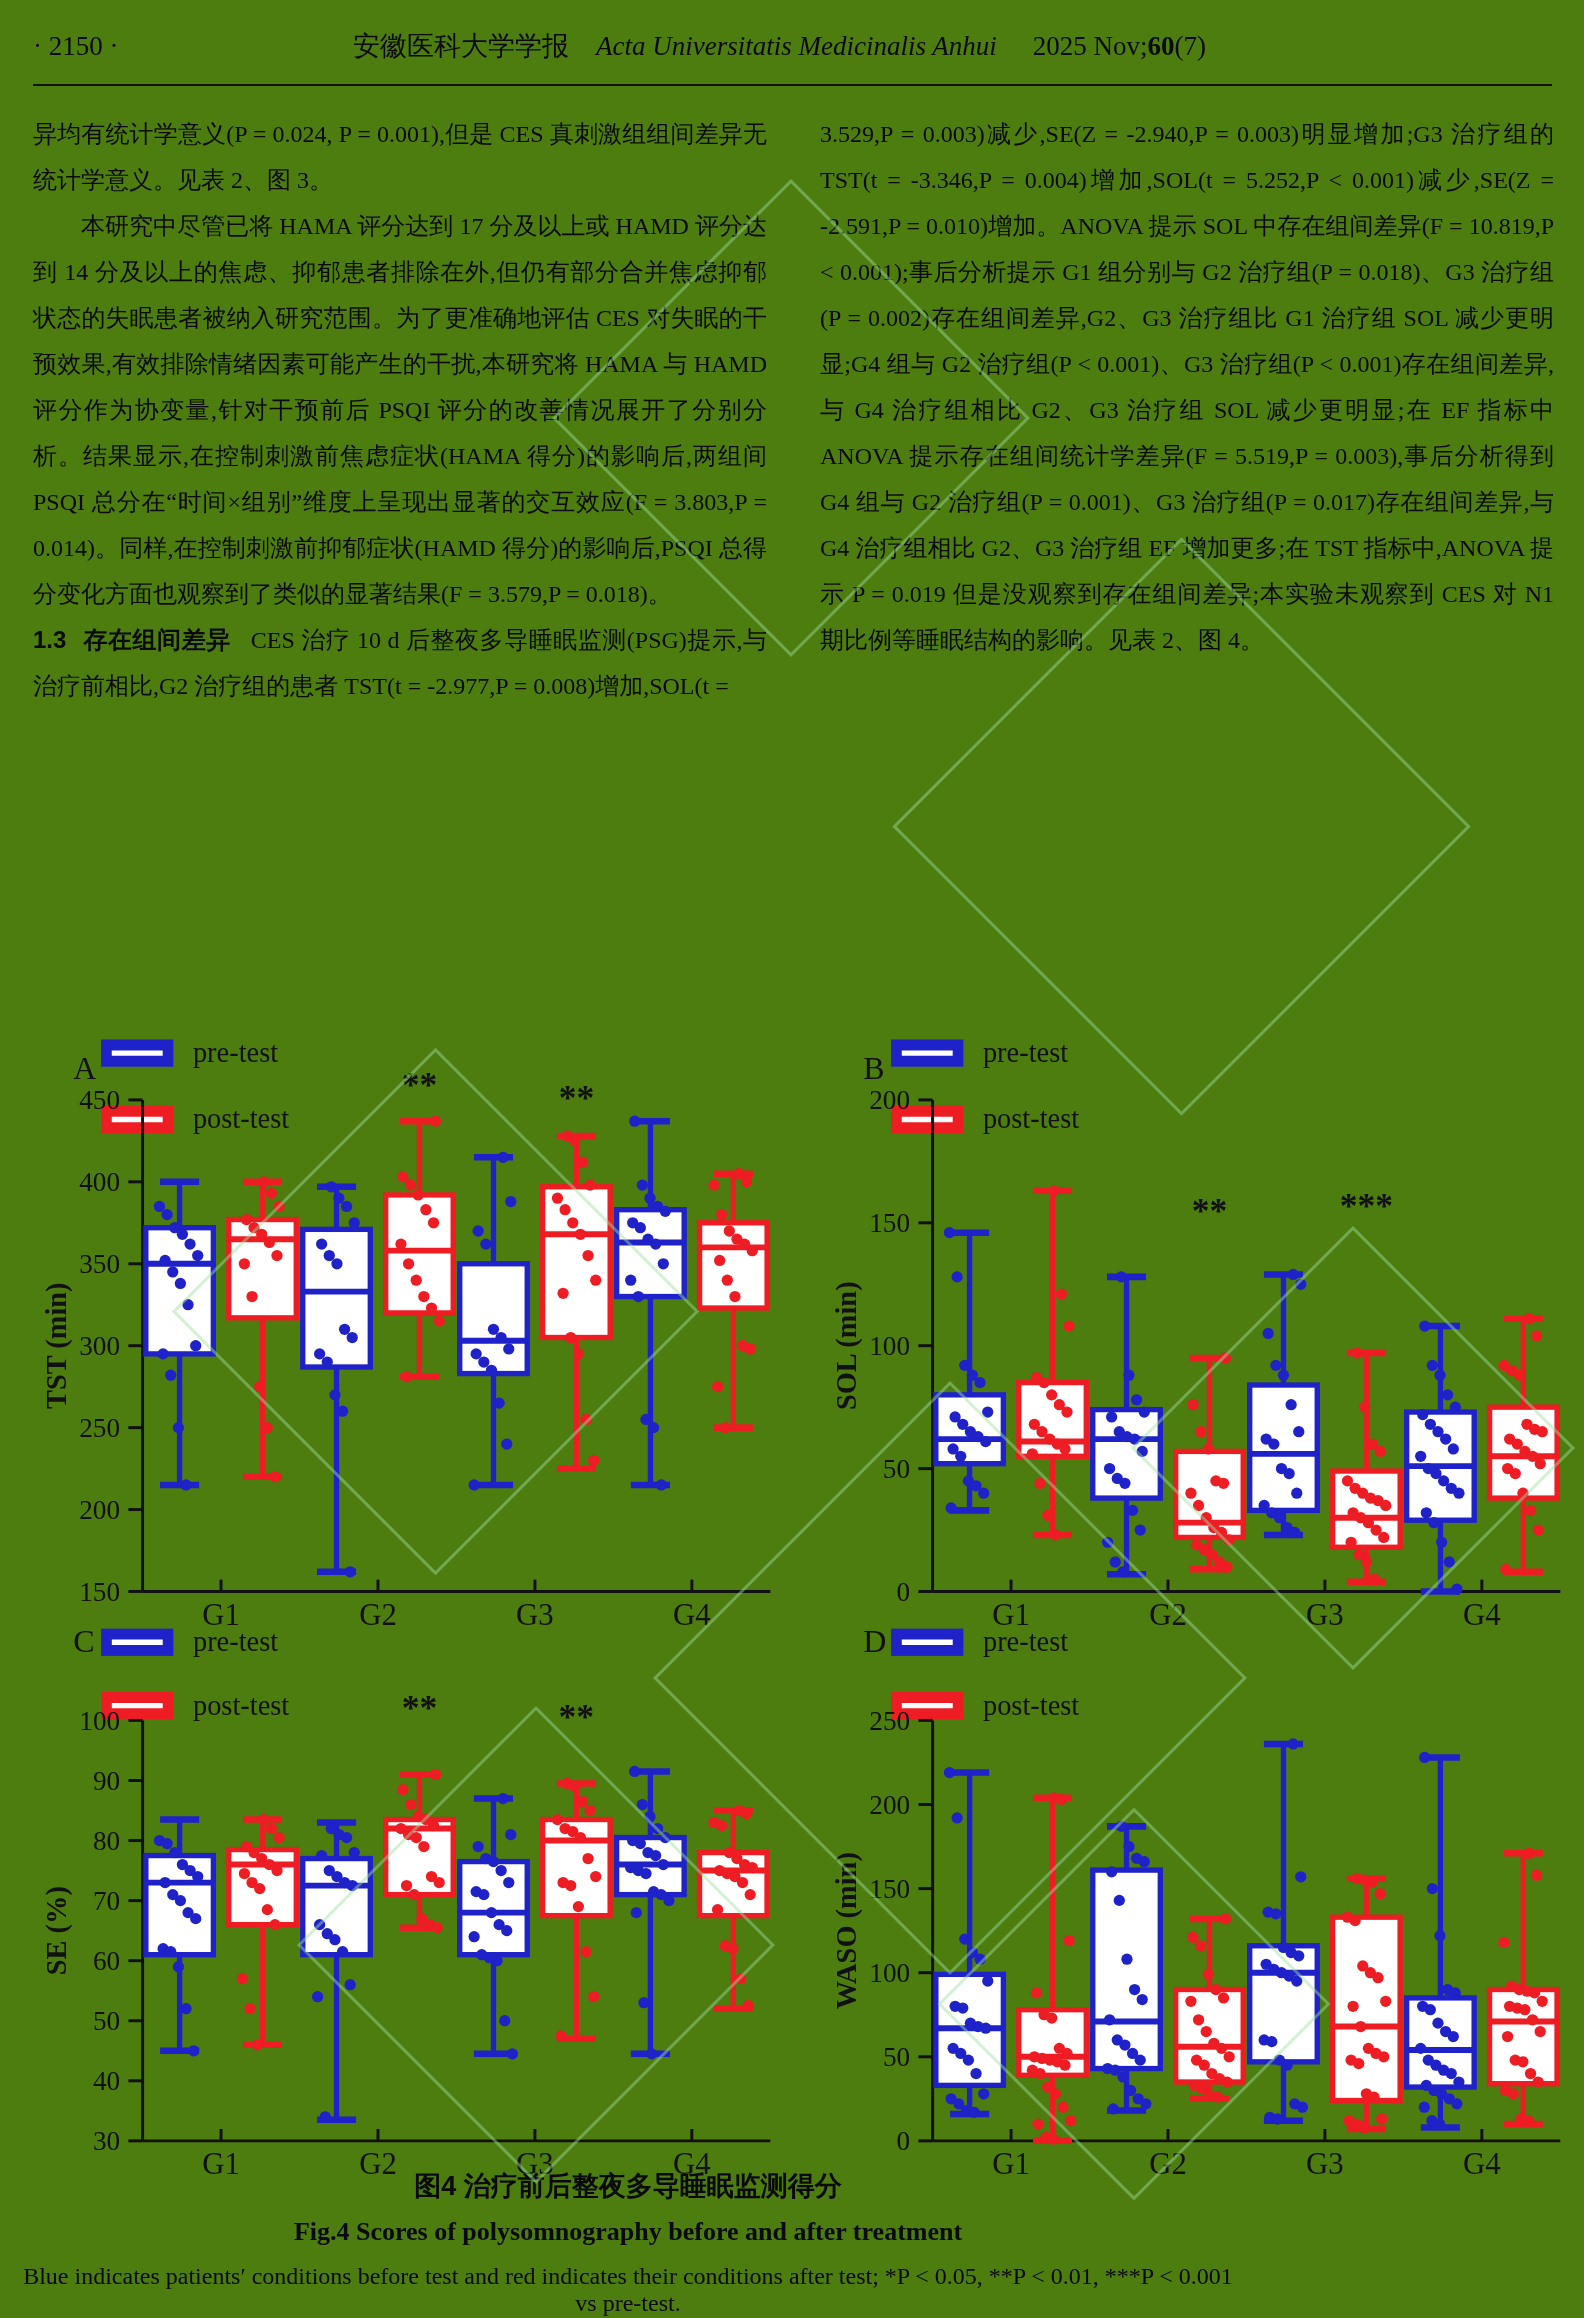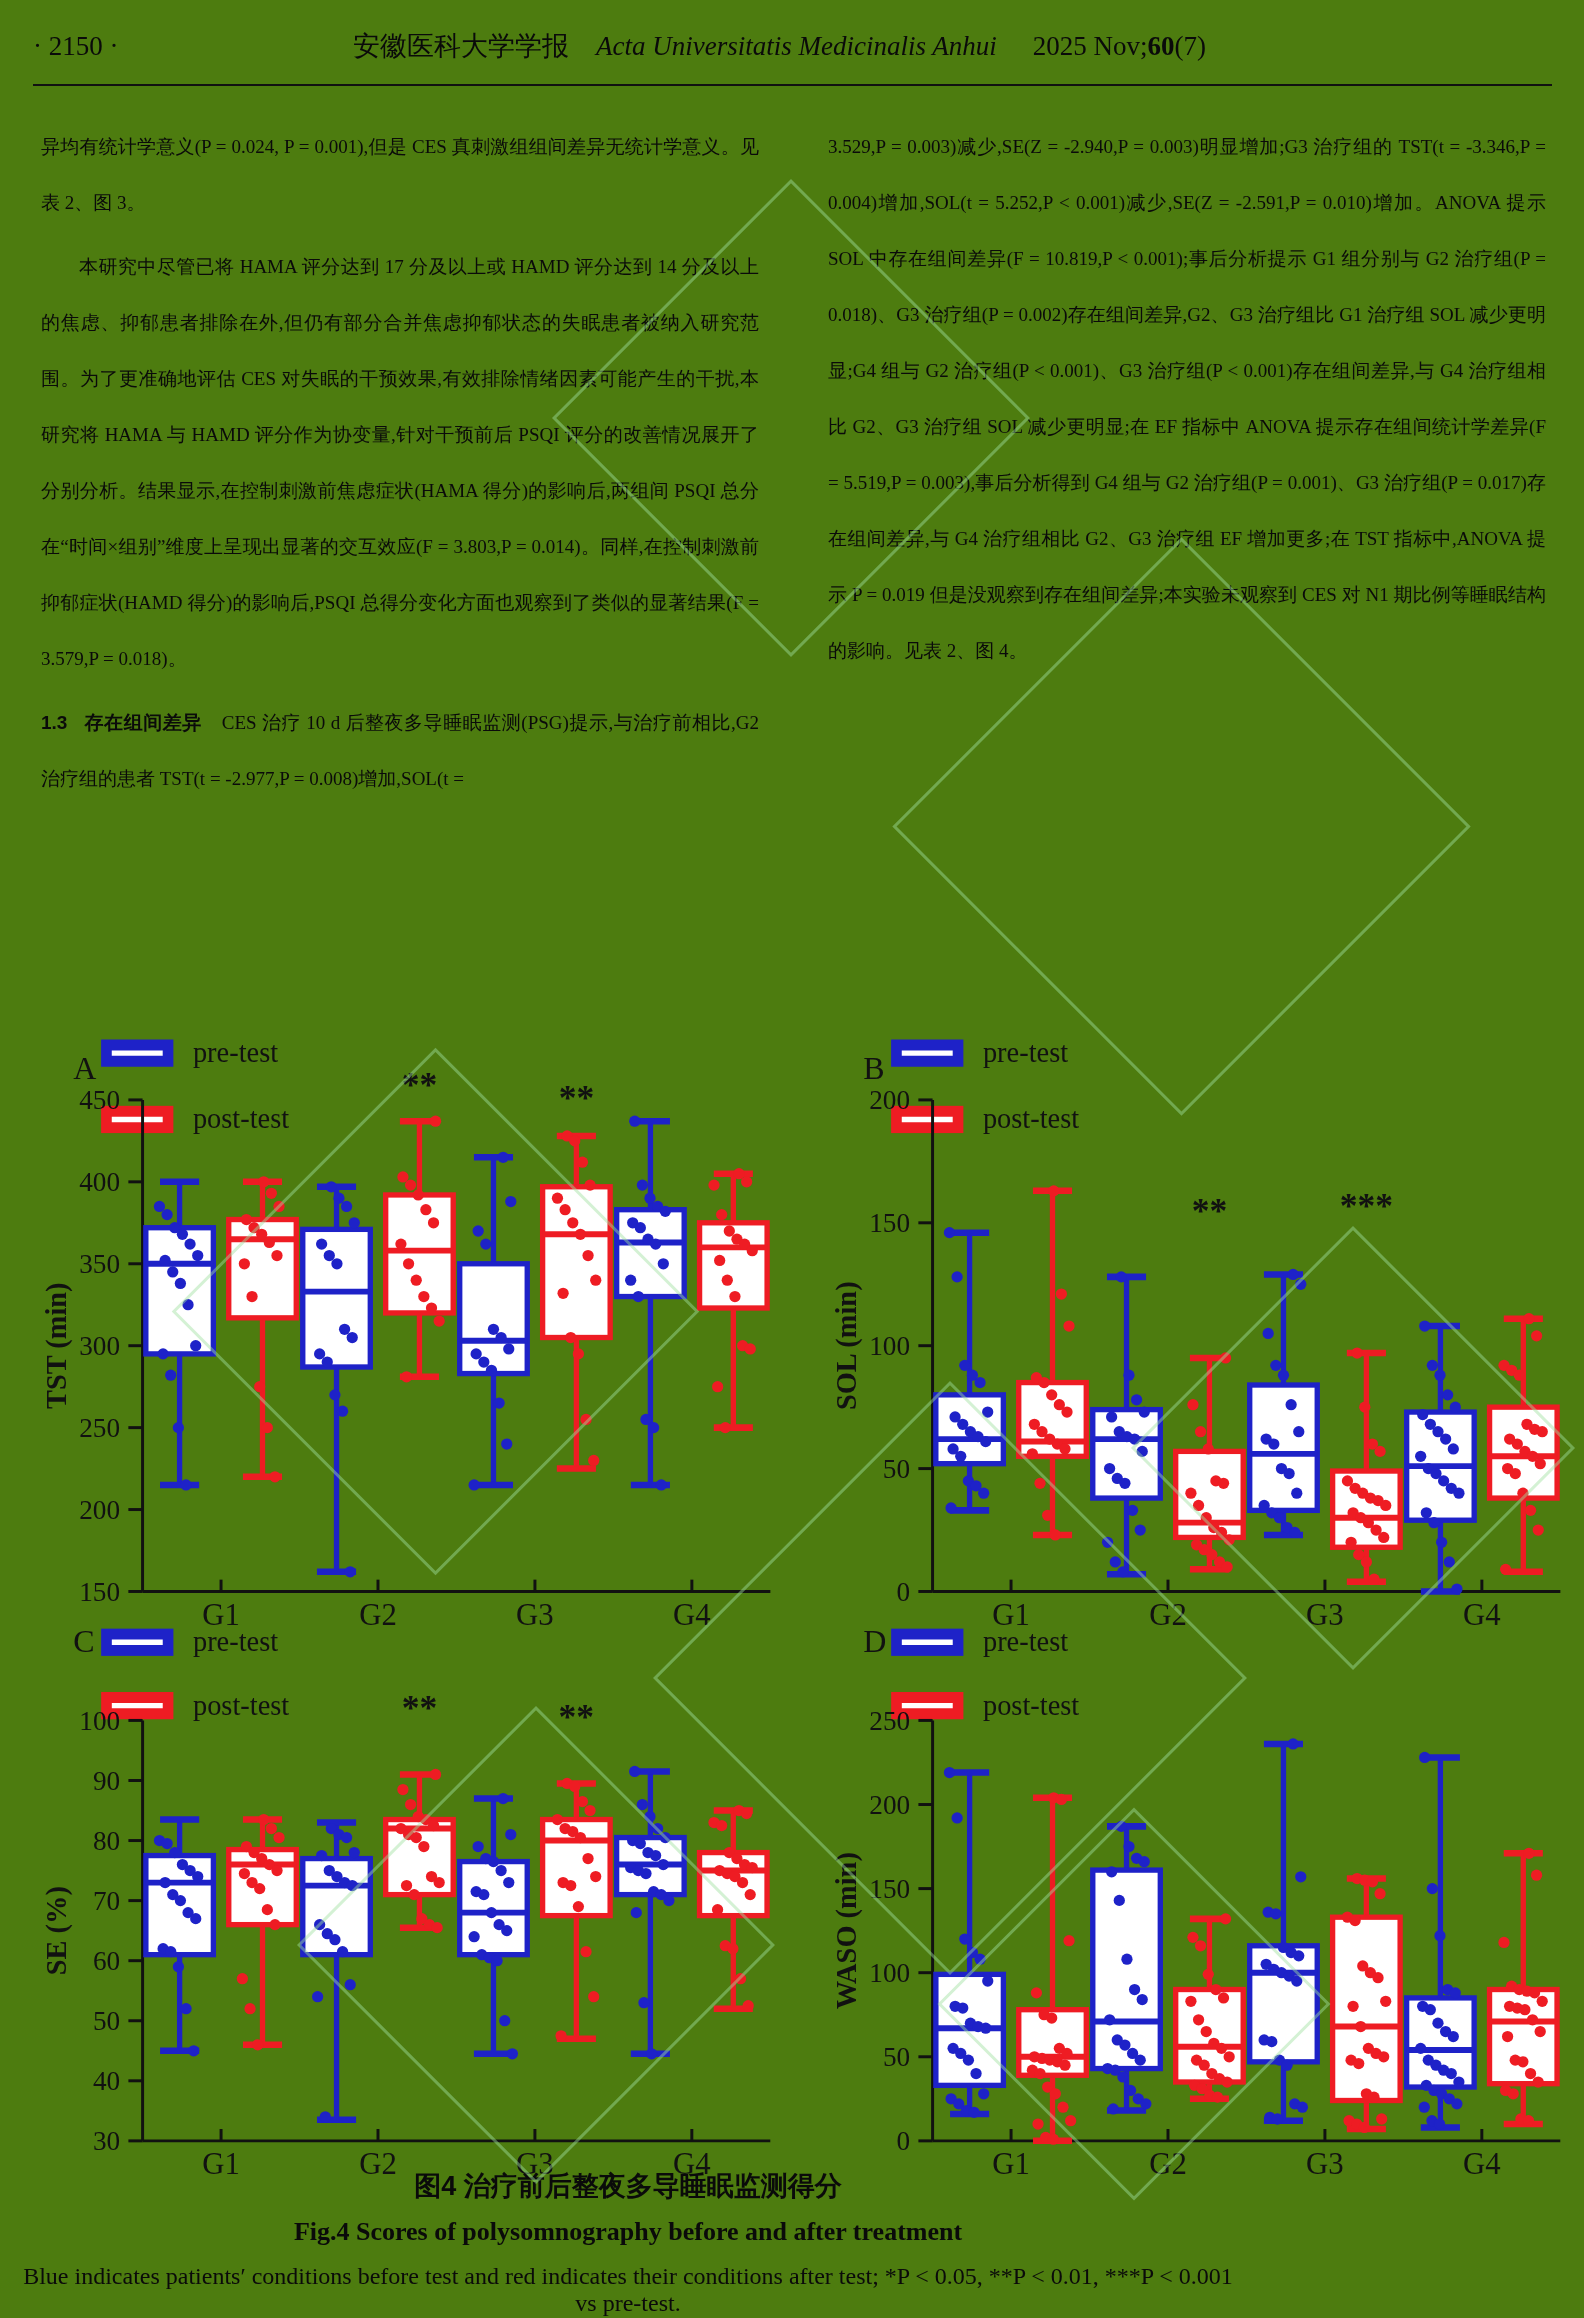--- a/index.html
+++ b/index.html
@@ -7,21 +7,21 @@
         font-family:"Liberation Serif","DejaVu Serif",serif;color:#0a0a0a;}
   
   .hdr{position:absolute;left:33px;top:28px;width:1519px;display:flex;align-items:baseline;font-size:27px;}
   .hdr .pnum{width:320px;}
   .hdr .jcn{margin-right:27px;}
   .hdr .jen{font-style:italic;margin-right:36px;}
   .hdr .issue b{font-weight:700;}
   .rule{position:absolute;left:33px;top:84px;width:1519px;height:2.4px;background:#111;}
   
   .col{position:absolute;top:111px;width:734px;}
-  .col p{margin:8px;font-size:19px;line-height:56px;text-align:justify;}
+  .col p{margin:0;font-size:24px;line-height:46px;text-align:justify;}
   .col .ind{text-indent:2em;}
   .seclab{font-weight:700;font-family:"Liberation Sans","DejaVu Sans",sans-serif;margin-right:16.6px;}
   .sectitle{font-weight:700;font-family:"Liberation Sans","DejaVu Sans",sans-serif;margin-right:20px;}
   .colL{left:33px;}
   .colR{left:820px;}
   
   .panel{position:absolute;margin:0;width:764px;}
   svg{overflow:visible;display:block;}
   .letter{font:400 54px "Liberation Serif",serif;fill:#111;}
   .legtext{font:400 48px "Liberation Serif",serif;fill:#111;}

